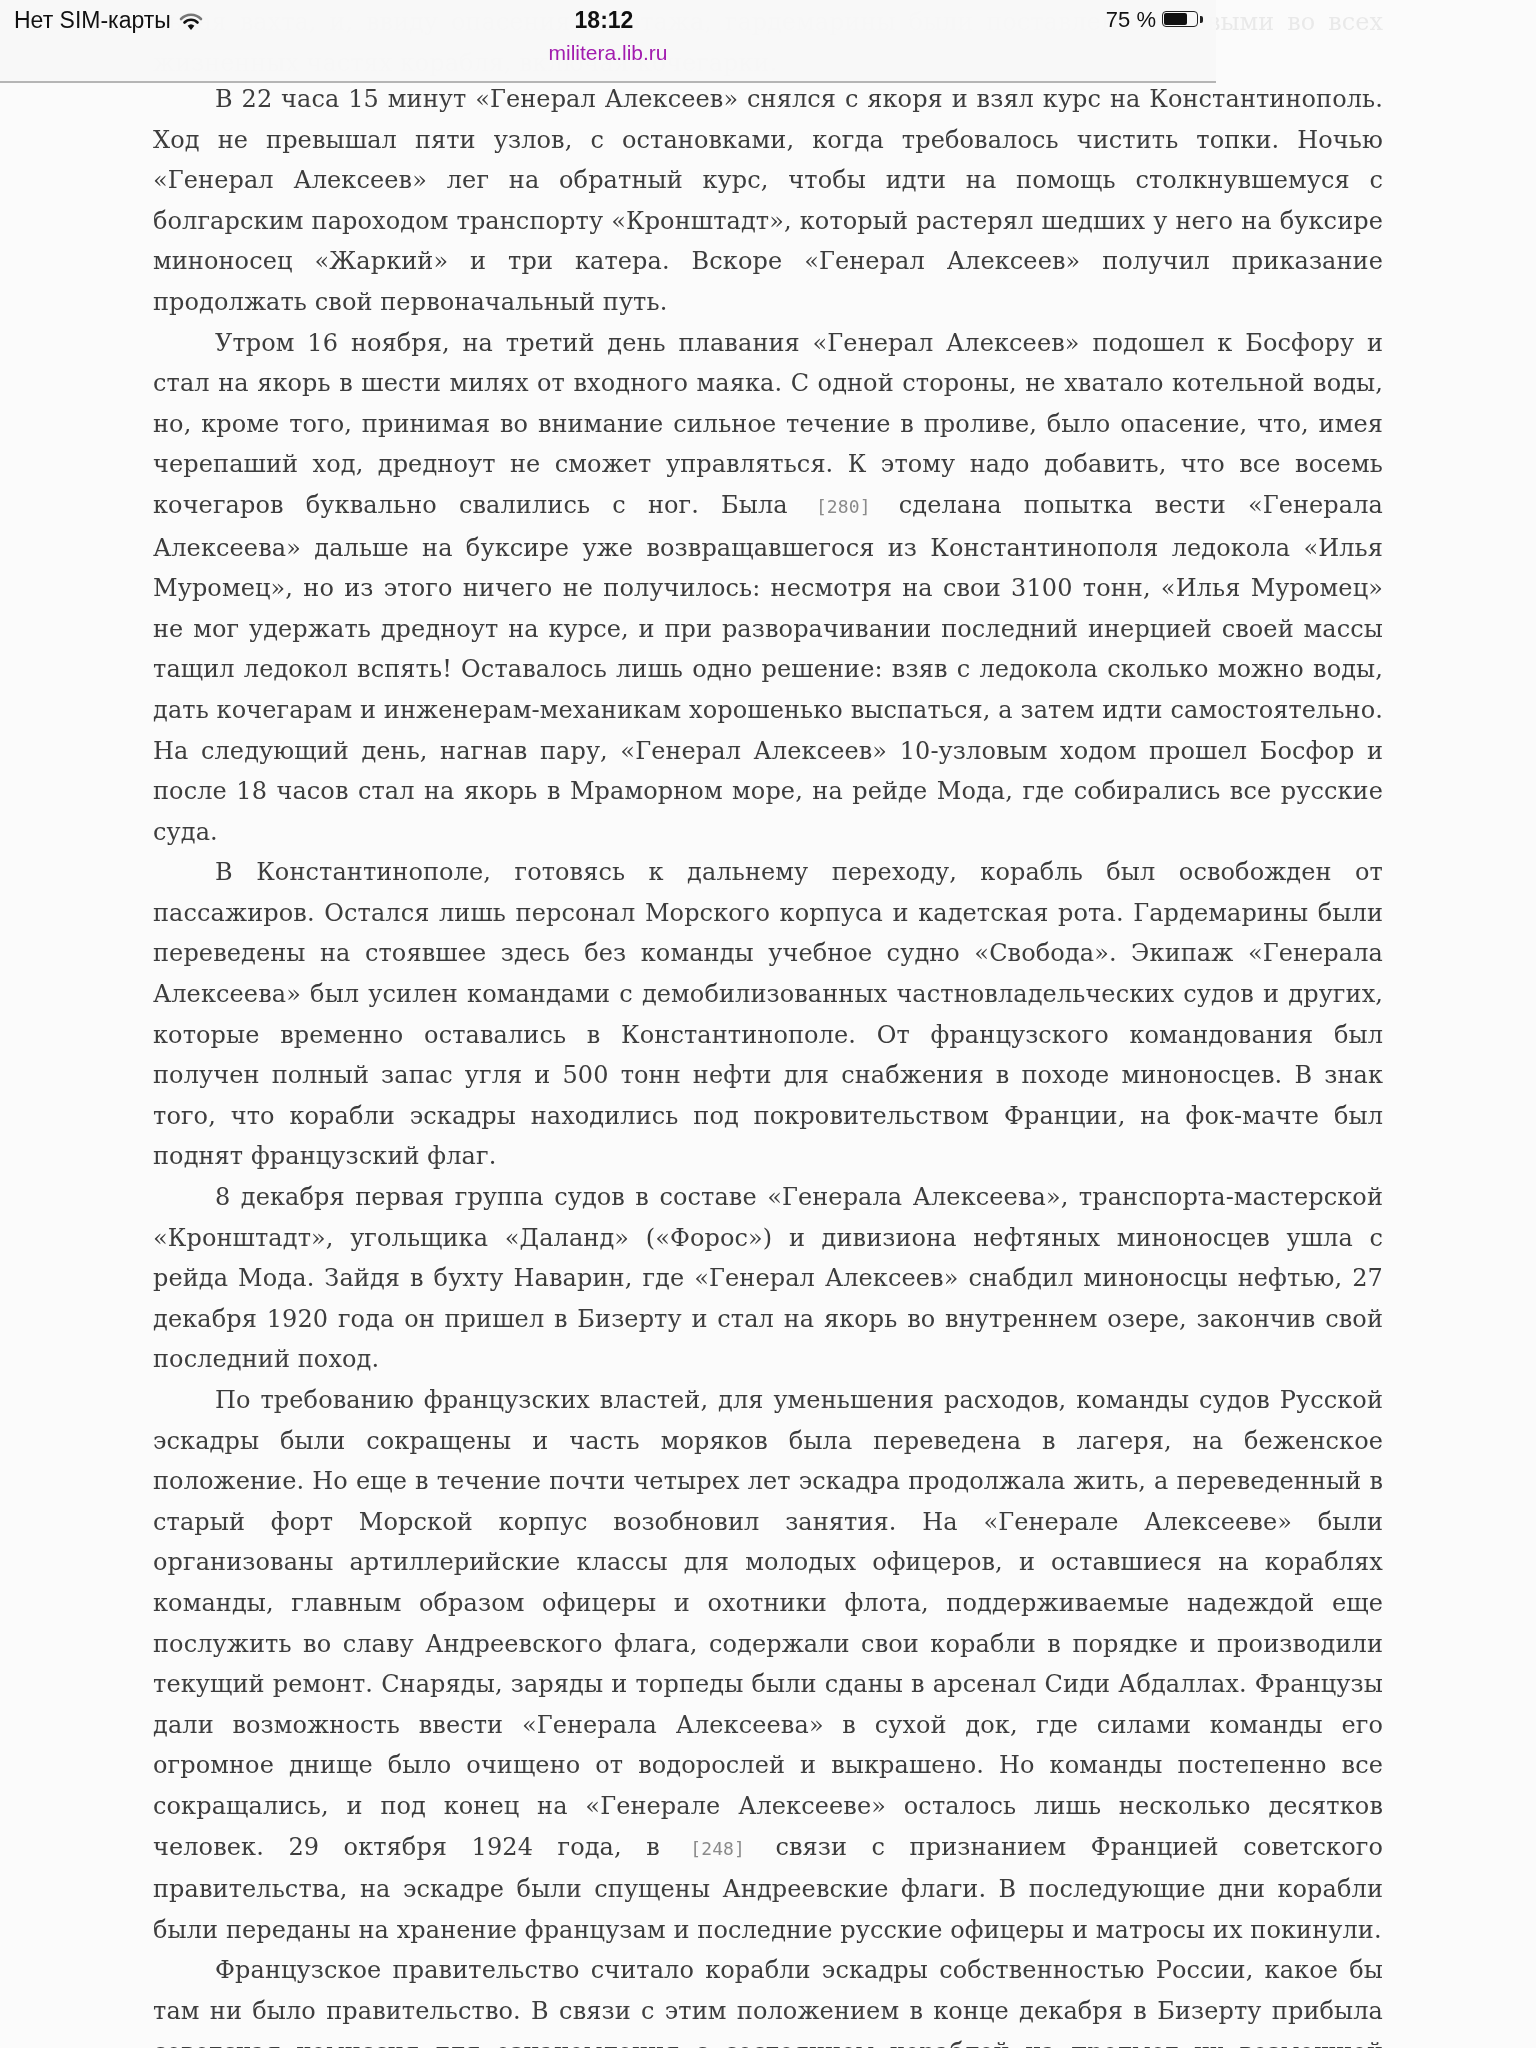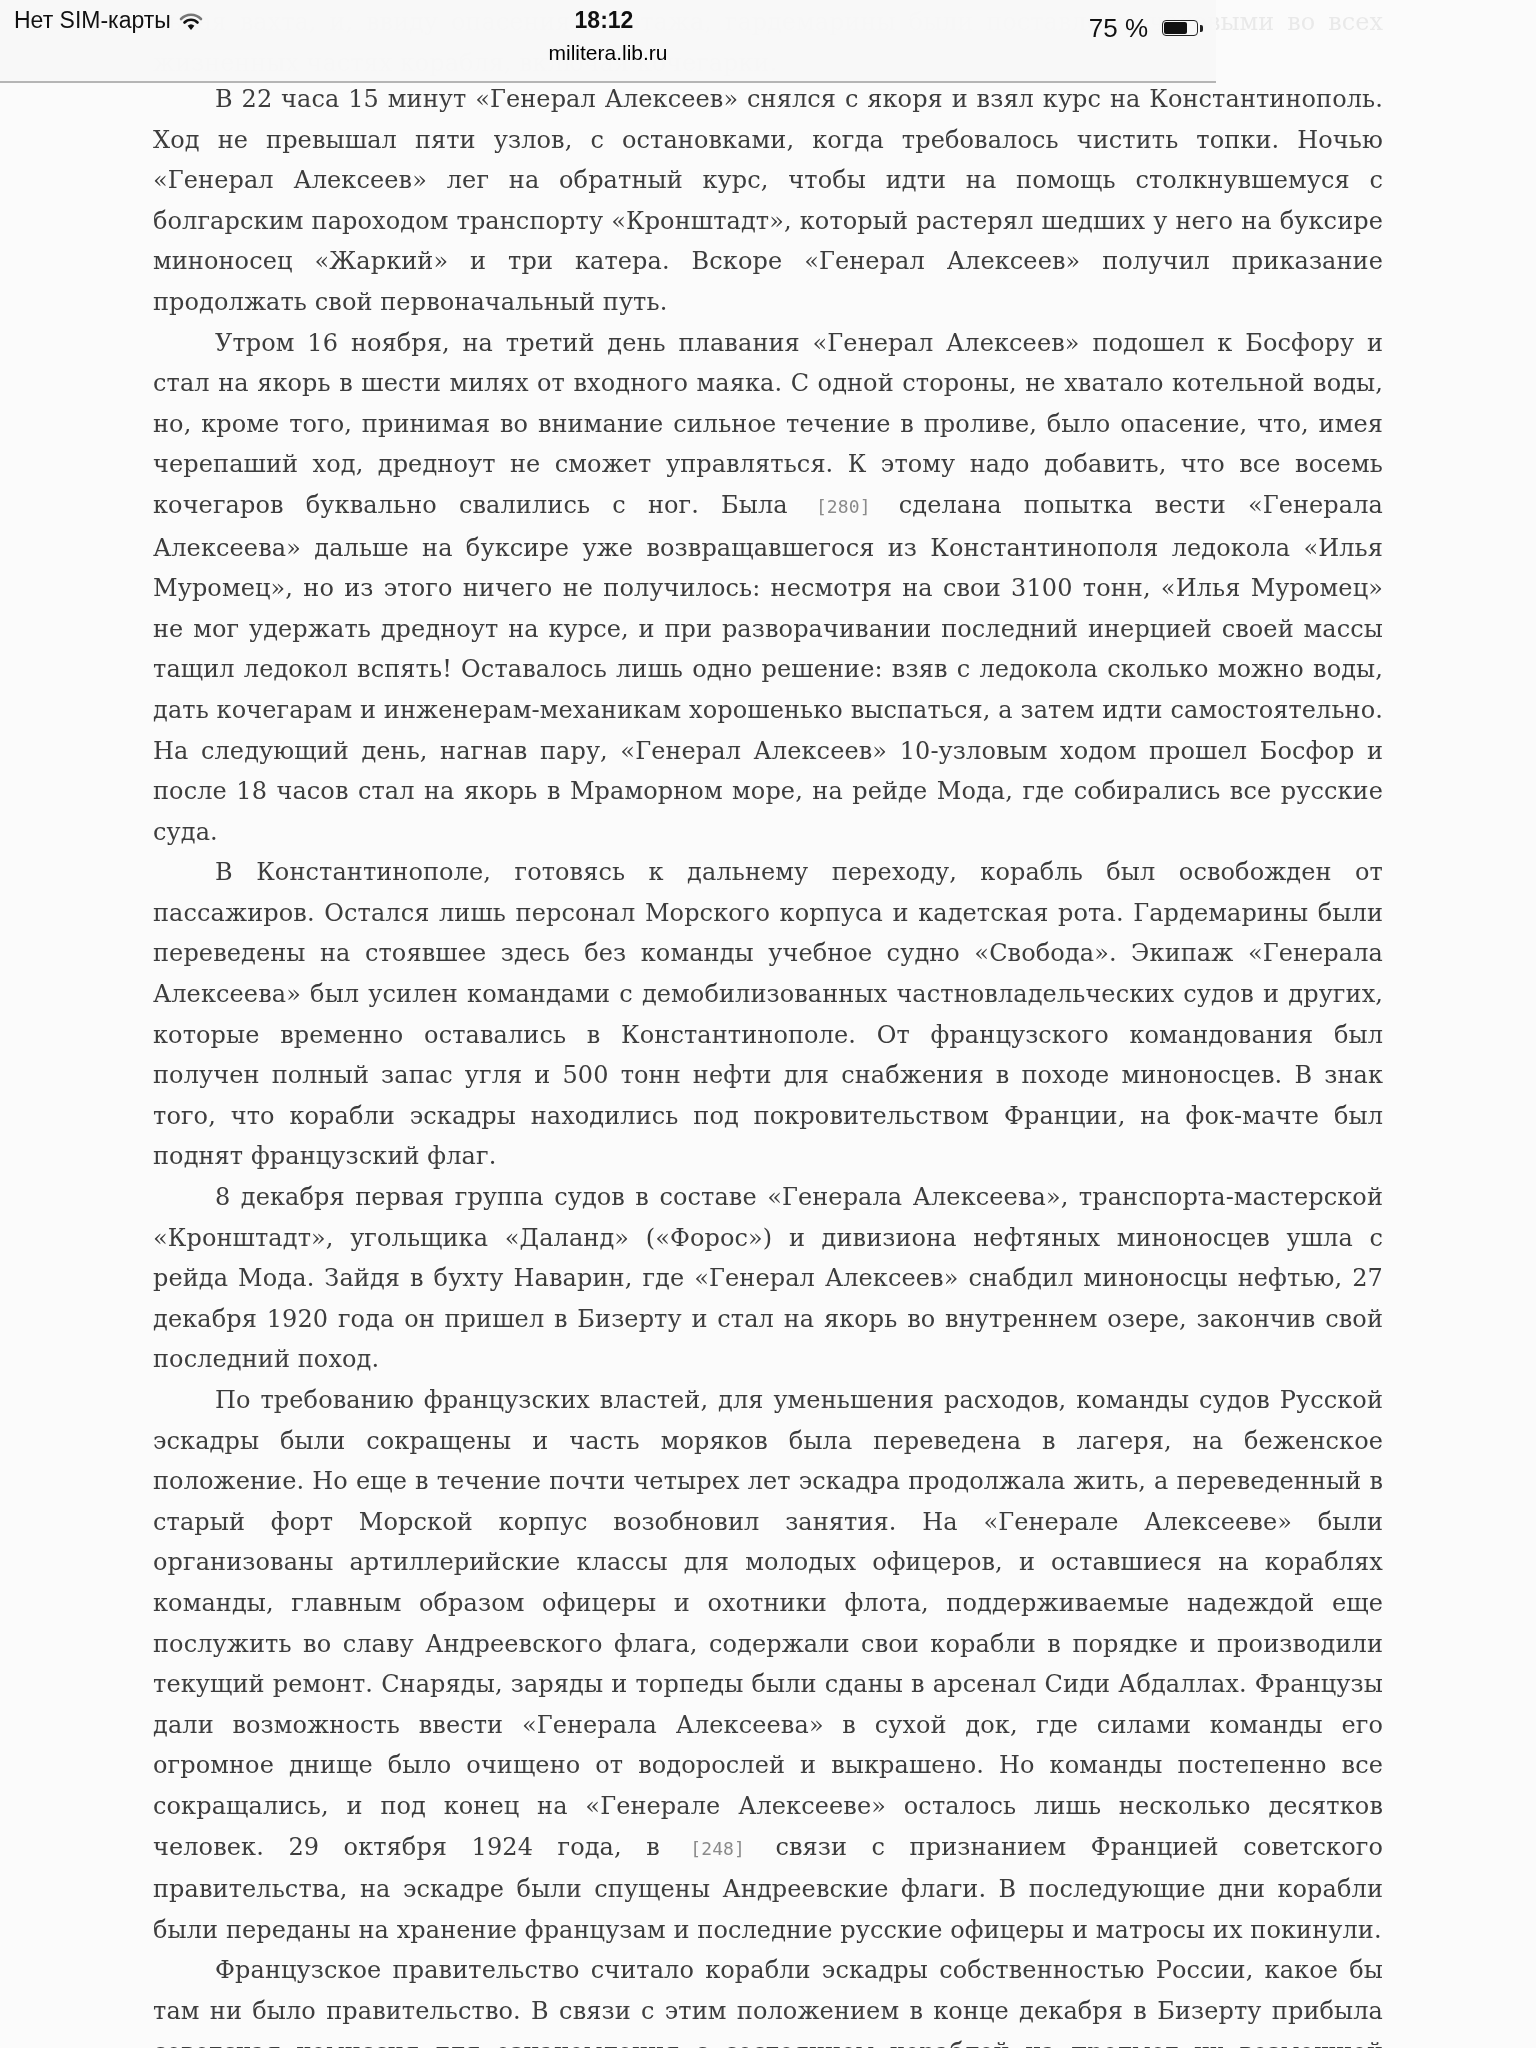--- a/index.html
+++ b/index.html
@@ -40,26 +40,26 @@
       position: absolute;
       left: 0; right: 8px; top: 7px;
       text-align: center;
       font-family: "Liberation Sans", "DejaVu Sans", sans-serif;
       font-size: 23px;
       font-weight: bold;
       color: #111;
     }
     .status-right {
       position: absolute;
-      right: 12px; top: 13px;
+      right: 12px; top: 7px;
       display: flex;
       align-items: center;
-      gap: 14px;
+      gap: 6px;
       font-family: "Liberation Sans", "DejaVu Sans", sans-serif;
-      font-size: 26px;
+      font-size: 22px;
       color: #111;
     }
     .battery-icon {
       width: 42px; height: 18px;
       display: inline-block;
       position: relative;
     }
     .battery-body {
       position: absolute; left: 0; top: 0;
       width: 36px; height: 16px;
@@ -78,21 +78,21 @@
       width: 3px; height: 7px;
       background: #222;
       border-radius: 0 2px 2px 0;
     }
     .url-label {
       position: absolute;
       left: 0; right: 0; top: 41px;
       text-align: center;
       font-family: "Liberation Sans", "DejaVu Sans", sans-serif;
       font-size: 21px;
-      color: #000000;
+      color: #a21caf;
     }
     
     .under-text {
       position: absolute;
       left: 153px; top: 2px;
       width: 1230px;
       font-size: 24px;
       line-height: 40.6px;
       color: #3d3d3d;
       opacity: 0.09;

